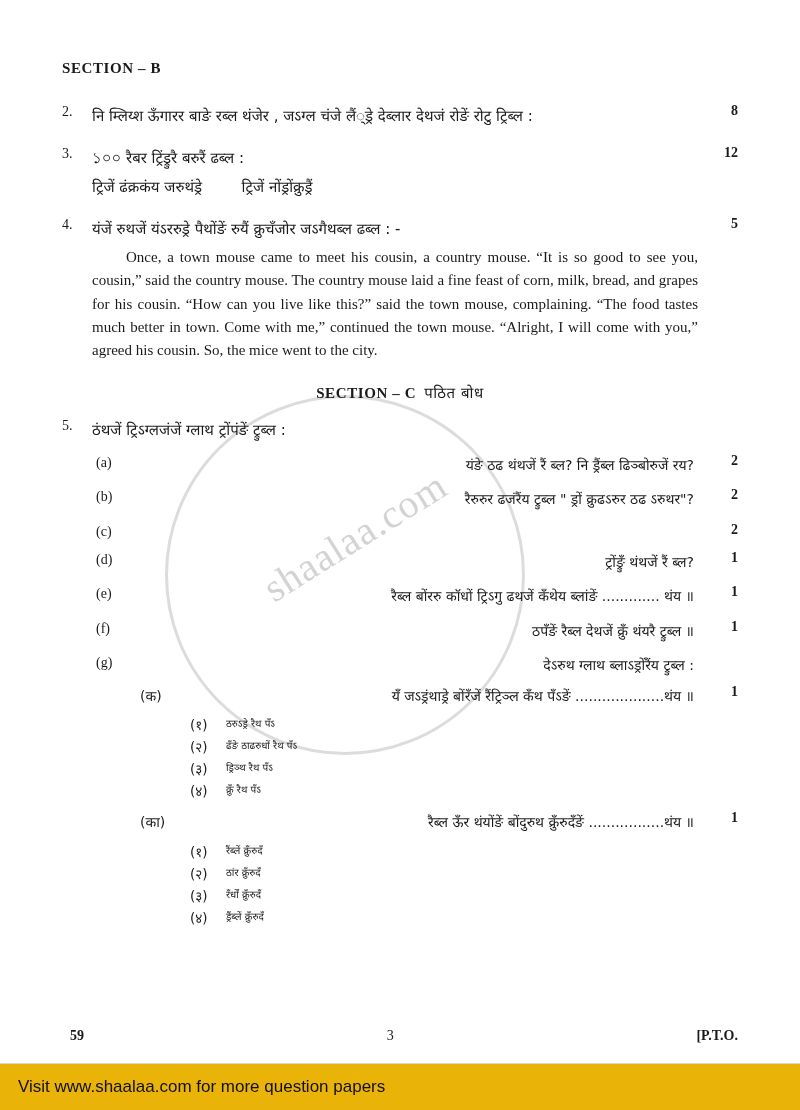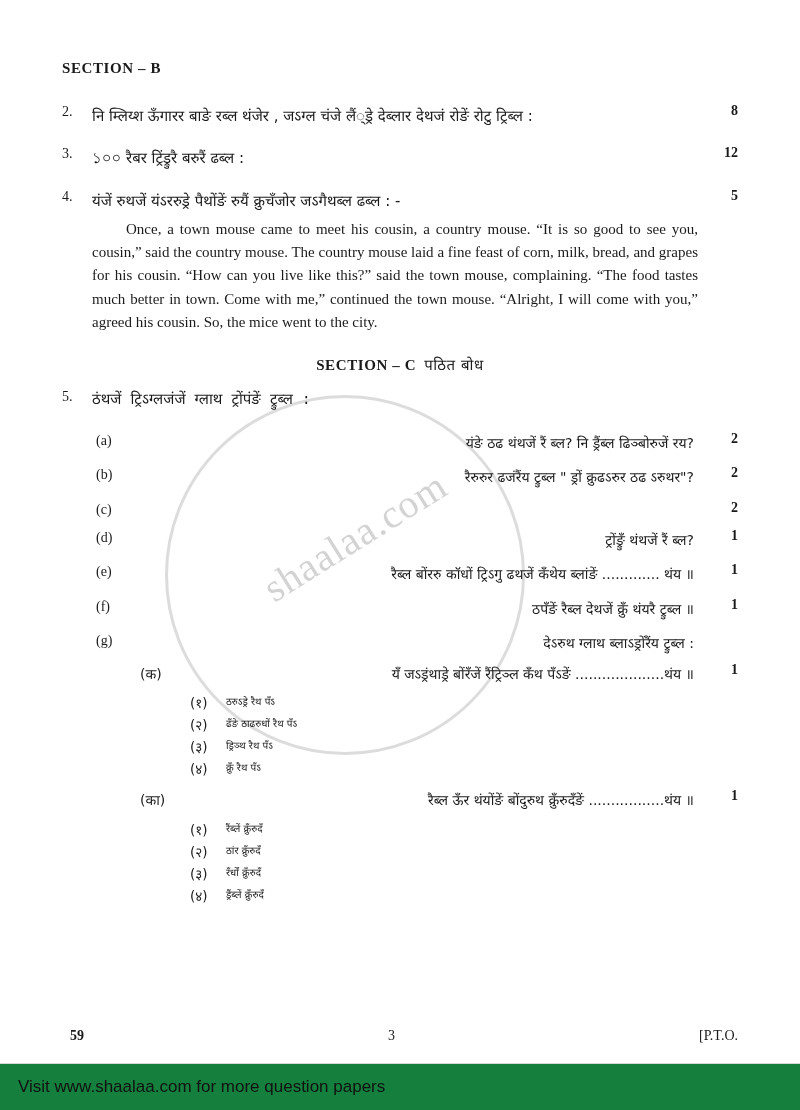--- a/index.html
+++ b/index.html
@@ -162,42 +162,42 @@
     width: 36px;
     flex: 0 0 36px;
     font-family: "DejaVu Sans", sans-serif;
     font-size: 13.5px;
   }
   .optbody {
     font-family: "DejaVu Sans", sans-serif;
     font-size: 10px;
   }
 
-  .q5-intro { margin-bottom: 10px; font-family: Liberation Mono, monospace; }
+  .q5-intro { margin-bottom: 4px; }
 
   .footer {
     position: absolute;
     left: 62px;
     right: 62px;
     bottom: 66px;
     display: flex;
     align-items: flex-end;
     font-size: 14px;
   }
   .footer .f-left { font-weight: bold; flex: 0 0 auto; margin-left: 8px; }
   .footer .f-center { flex: 1 1 auto; text-align: center; }
-  .footer .f-right { flex: 0 0 auto; font-weight: normal; }
+  .footer .f-right { flex: 0 0 auto; font-weight: bold; }
 
   .bottom-bar {
     position: absolute;
     left: 0;
     right: 0;
     bottom: 0;
     height: 46px;
-    background: #15803d;
+    background: #eab308;
     border-top: 1px solid #d8d8d8;
     display: flex;
     align-items: center;
     padding-left: 18px;
     font-family: "Liberation Sans", sans-serif;
     font-size: 17px;
     color: #111;
   }
 </style>
 </head>
@@ -219,20 +219,25 @@
       <div class="qbody">
         <div class="deva">नि म्लिय्श ऊँगारर बाङे रब्ल थंजेर , जऽग्ल चंजे लैं्ड्रे देब्लार देथजं रोङें रोटु ट्रिब्ल :</div>
       </div>
       <div class="marks">8</div>
     </div>
 
     <div class="qrow">
       <div class="qnum">3.</div>
       <div class="qbody">
         <div class="deva">১০০ रैबर ट्रिंड्रुरै बरुरैं ढब्ल :</div>
+        <div class="deva" style="margin-top:2px;">
+          <span>ट्रिजें ढंक्रकंय जरुथंड्रे</span>
+          <span style="display:inline-block;width:30px;"></span>
+          <span>ट्रिजें नोंड्रोंक्रुड्रैं</span>
+        </div>
       </div>
       <div class="marks">12</div>
     </div>
 
     <div class="qrow">
       <div class="qnum">4.</div>
       <div class="qbody">
         <div class="deva">यंजें रुथजें यंऽररुड्रे पैथोंङें रुयैं क्रुचँजोर जऽगैथब्ल ढब्ल : -</div>
         <p class="passage">Once, a town mouse came to meet his cousin, a country mouse. “It is so good to see you, cousin,” said the country mouse. The country mouse laid a fine feast of corn, milk, bread, and grapes for his cousin. “How can you live like this?” said the town mouse, complaining. “The food tastes much better in town. Come with me,” continued the town mouse. “Alright, I will come with you,” agreed his cousin. So, the mice went to the city.</p>
       </div>

